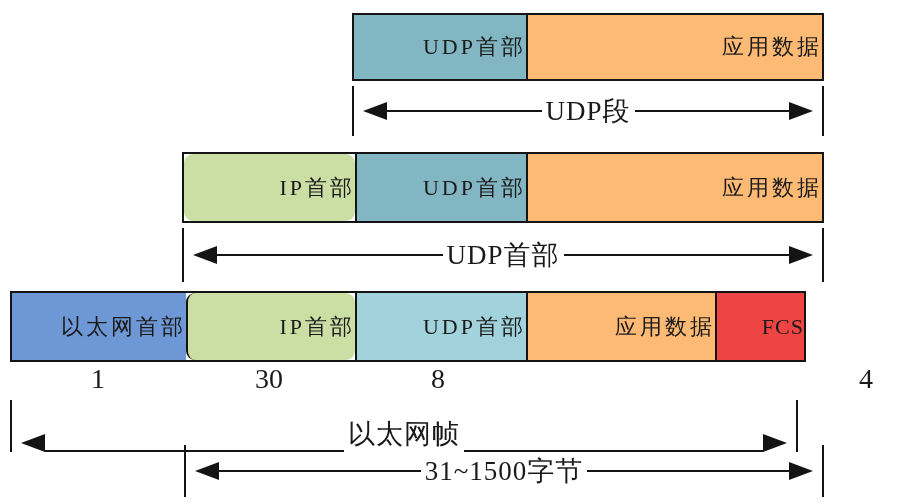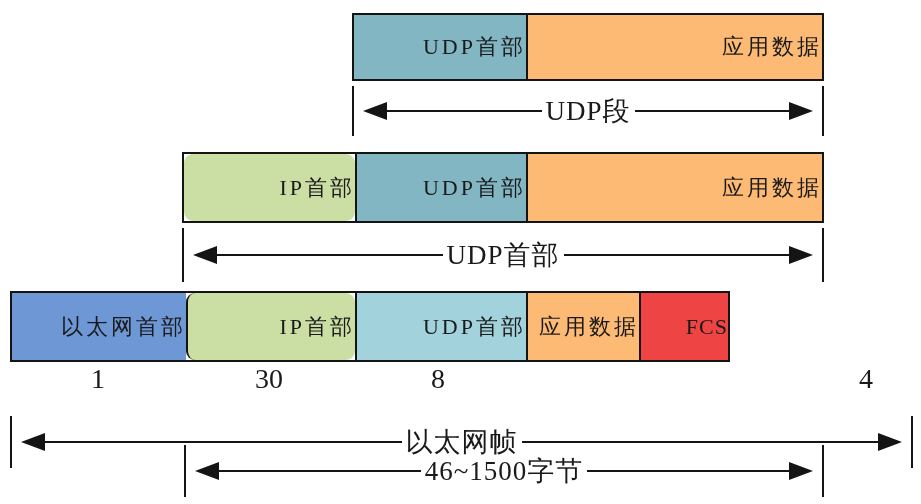--- a/index.html
+++ b/index.html
@@ -82,21 +82,21 @@
   <div class="dim" style="left:182px;top:228px;width:642px;height:54px;">
     <span class="tick l"></span>
     <span class="tick r"></span>
     <span class="head l"></span>
     <span class="shaft"></span>
     <span class="dimlabel">UDP首部</span>
     <span class="shaft"></span>
     <span class="head r"></span>
   </div>
 
-  <div class="boxrow" style="left:10px;top:291px;width:720px;height:71px;">
+  <div class="boxrow" style="left:10px;top:291px;width:796px;height:71px;">
     <div class="seg c-blue" style="width:174px;">
         <span>以太网首部</span>
       </div>
     <div class="seg c-green" style="width:169px;">
         <span>IP首部</span>
       </div>
     <div class="seg c-cyan" style="width:171px;">
         <span>UDP首部</span>
       </div>
     <div class="seg c-peach" style="flex:1;">
@@ -105,33 +105,33 @@
     <div class="seg c-pink" style="width:89px;letter-spacing:1px;">
         <span>FCS</span>
       </div>
   </div>
 
   <span class="num" style="left:98px;top:363px;">1</span>
   <span class="num" style="left:269px;top:363px;">30</span>
   <span class="num" style="left:438px;top:363px;">8</span>
   <span class="num" style="left:866px;top:363px;">4</span>
 
-  <div class="dim" style="left:10px;top:416px;width:903px;height:52px;">
+  <div class="dim" style="left:10px;top:400px;width:788px;height:52px;align-items:flex-end;">
     <span class="tick l"></span>
     <span class="tick r"></span>
     <span class="head l"></span>
     <span class="shaft"></span>
     <span class="dimlabel">以太网帧</span>
     <span class="shaft"></span>
     <span class="head r"></span>
   </div>
 
   <div class="dim" style="left:184px;top:445px;width:640px;height:52px;">
     <span class="tick l"></span>
     <span class="tick r"></span>
     <span class="head l"></span>
     <span class="shaft"></span>
-    <span class="dimlabel">46~1500字节</span>
+    <span class="dimlabel">31~1500字节</span>
     <span class="shaft"></span>
     <span class="head r"></span>
   </div>
 
 </div>
 
 </body></html>

